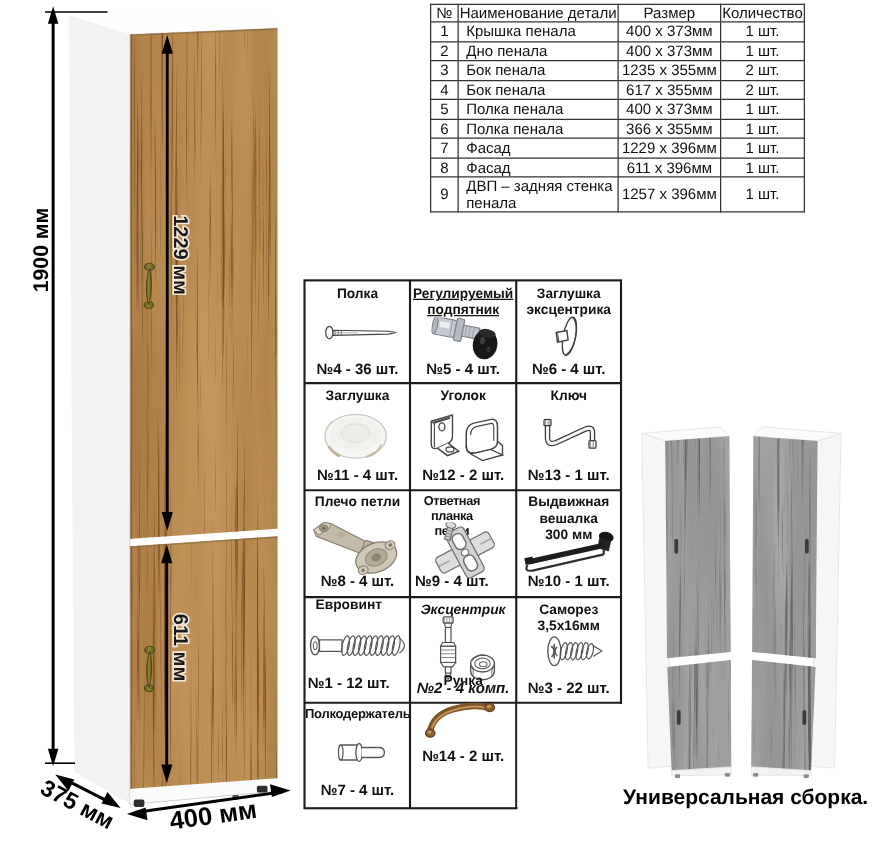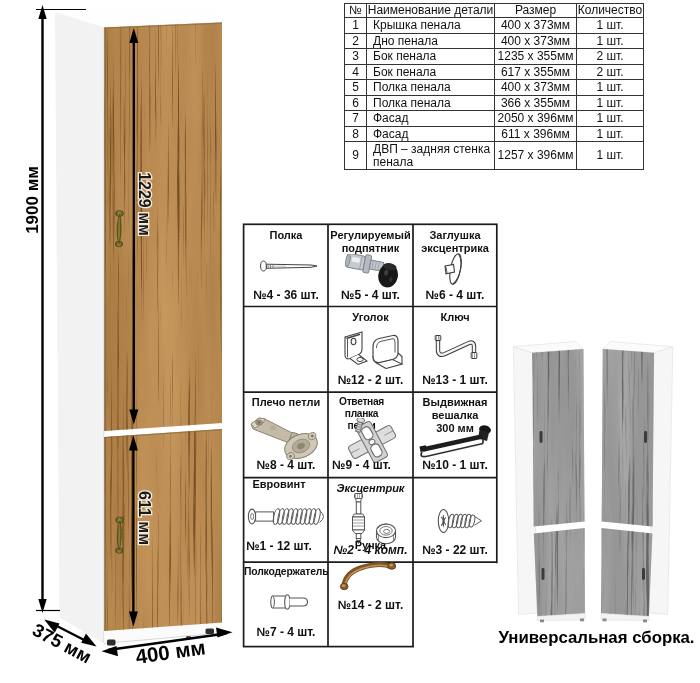--- a/index.html
+++ b/index.html
@@ -239,21 +239,21 @@
         </tr>
 <tr style="height:15px">
           <td class="c">6</td>
           <td class="n">Полка пенала</td>
           <td class="c">366 х 355мм</td>
           <td class="c">1 шт.</td>
         </tr>
 <tr style="height:16px">
           <td class="c">7</td>
           <td class="n">Фасад</td>
-          <td class="c">2050 х 396мм</td>
+          <td class="c">1229 х 396мм</td>
           <td class="c">1 шт.</td>
         </tr>
 <tr style="height:15px">
           <td class="c">8</td>
           <td class="n">Фасад</td>
           <td class="c">611 х 396мм</td>
           <td class="c">1 шт.</td>
         </tr>
 <tr style="height:28px">
           <td class="c">9</td>
@@ -268,21 +268,21 @@
 <div class="hwlab">Полка</div>
 <svg class="hwicon" style="left:15px;top:33px" width="62" height="16" viewBox="0 0 62 16">
 <ellipse cx="4.5" cy="8" rx="2.9" ry="5" fill="#fff" stroke="#444" stroke-width="1"></ellipse>
 <path d="M7.4,6.2 L52,7 L58,8 L52,9.3 L7.4,10.3 Z" fill="#fff" stroke="#444" stroke-width="1"></path>
 <path d="M9,6.3 v3.9 M11.5,6.4 v3.7 M14,6.4 v3.6" stroke="#666" stroke-width="0.8"></path>
 <path d="M9,8.2 h18" stroke="#aaa" stroke-width="0.7"></path>
 </svg>
 <div class="hwcnt">№4 - 36 шт.</div>
 </div>
 
-<div class="hw" style="left:328px;top:225px;width:85px;height:82px;">
+<div class="hw" style="left:328px;top:225px;width:85px;height:82px;text-decoration:underline;">
 <div class="hwlab">Регулируемый подпятник</div>
 <svg class="hwicon" style="left:17px;top:29px" width="54" height="37" viewBox="0 0 54 37">
 <g transform="rotate(11 20 11)">
 <rect x="1" y="2.5" width="18" height="14" rx="2" fill="#c6cbd1" stroke="#7c8188" stroke-width="0.9"></rect>
 <ellipse cx="2.3" cy="9.5" rx="2" ry="6.8" fill="#b0b6bd" stroke="#7c8188" stroke-width="0.8"></ellipse>
 <rect x="6" y="5.5" width="8" height="4.5" rx="1" fill="#eef0f2" stroke="none"></rect>
 <path d="M15.5,2.8 v13.4" stroke="#9aa0a7" stroke-width="0.9"></path>
 <rect x="19" y="0.5" width="6" height="18" rx="1.2" fill="#b4bac0" stroke="#7c8188" stroke-width="0.9"></rect>
 <rect x="25" y="5" width="13" height="9" fill="#c2c7cd" stroke="#7c8188" stroke-width="0.9"></rect>
 <path d="M27.5,5 v9 M30.5,5 v9 M33.5,5 v9" stroke="#9aa0a7" stroke-width="0.8"></path>
@@ -303,20 +303,33 @@
 <g transform="rotate(11 13.5 19)">
 <ellipse cx="13.5" cy="19" rx="5" ry="15.5" fill="#fff" stroke="#3d3d3d" stroke-width="1.1"></ellipse>
 <path d="M13.5,3.5 C17,7 18.5,12.5 18.5,19 C18.5,25.5 17,31 13.5,34.5" fill="none" stroke="#3d3d3d" stroke-width="1"></path>
 </g>
 <polygon points="3,16 11.5,14.5 12.5,22 4,23.8" fill="#fff" stroke="#3d3d3d" stroke-width="1.1"></polygon>
 <path d="M3,16 L4.2,17.6 L5.1,23.5" fill="none" stroke="#3d3d3d" stroke-width="0.8"></path>
 </svg>
 <div class="hwcnt">№6 - 4 шт.</div>
 </div>
 
+<div class="hw" style="left:244px;top:307px;width:84px;height:85px;">
+<div class="hwlab">Заглушка</div>
+<svg class="hwicon" style="left:15px;top:24px" width="52" height="38" viewBox="0 0 52 38">
+<ellipse cx="25.5" cy="18" rx="24.5" ry="17.5" fill="#f5f5f3" stroke="#c6c6c2" stroke-width="1"></ellipse>
+<ellipse cx="25.5" cy="16.5" rx="20" ry="13.5" fill="#f1f0ed"></ellipse>
+<ellipse cx="25.5" cy="15.5" rx="11.5" ry="7.5" fill="#eeede9" stroke="#e0ddd6" stroke-width="0.8"></ellipse>
+<path d="M4,26 a24.5,17.5 0 0 0 9,8" stroke="#c0b199" stroke-width="2.2" fill="none"></path>
+<path d="M46,24.5 a24.5,17.5 0 0 1 -8,9" stroke="#cabfa9" stroke-width="1.6" fill="none"></path>
+<path d="M2.2,12.5 a24.5,17.5 0 0 1 5,-6.5" stroke="#d6cdbc" stroke-width="1.6" fill="none"></path>
+<path d="M34,34.6 a24.5,17.5 0 0 0 7,-3.6" stroke="#c6b89f" stroke-width="1.8" fill="none"></path>
+</svg>
+<div class="hwcnt">№11 - 4 шт.</div>
+</div>
 
 <div class="hw" style="left:328px;top:307px;width:85px;height:85px;">
 <div class="hwlab">Уголок</div>
 <svg class="hwicon" style="left:15px;top:22px" width="62" height="40" viewBox="0 0 62 40">
 <path d="M2,8 L19,3 L19,20 Q19,24 15.5,25.5 L7,29.5 Q2,31 2,26 Z" fill="#fff" stroke="#444" stroke-width="1.1"></path>
 <path d="M2,8 L4.5,10 L4.5,28.5" fill="none" stroke="#444" stroke-width="0.9"></path>
 <path d="M4,9.2 L17,5.2" stroke="#444" stroke-width="1.6"></path>
 <ellipse cx="10.5" cy="12.5" rx="2.4" ry="3.2" fill="#fff" stroke="#444" stroke-width="1.1"></ellipse>
 <path d="M7,29.5 L15,35.5 L24,32 L15.5,25.5" fill="#fff" stroke="#444" stroke-width="1.1"></path>
 <ellipse cx="17" cy="30.5" rx="3.2" ry="2" fill="#fff" stroke="#444" stroke-width="1"></ellipse>
@@ -438,20 +451,21 @@
 <ellipse cx="12" cy="5.8" rx="9.5" ry="6.8" fill="#fff" stroke="#555" stroke-width="1.1"></ellipse>
 <ellipse cx="12" cy="5.8" rx="6.2" ry="4.3" fill="none" stroke="#666" stroke-width="0.9"></ellipse>
 <ellipse cx="12.6" cy="6.4" rx="3" ry="2" fill="none" stroke="#666" stroke-width="0.9"></ellipse>
 <path d="M3.5,3.5 a9.5,6.8 0 0 1 10,-4.3" fill="none" stroke="#555" stroke-width="0.9"></path>
 </g>
 </svg>
 <div class="hwcnt">№2 - 4 комп.</div>
 </div>
 
 <div class="hw" style="left:413px;top:478px;width:84px;height:84px;">
+<div class="hwlab">Саморез<br>3,5х16мм</div>
 <svg class="hwicon" style="left:23px;top:27px" width="48" height="32" viewBox="0 0 48 32">
 <ellipse cx="7.5" cy="16" rx="5.2" ry="11.5" fill="#fff" stroke="#555" stroke-width="1.1"></ellipse>
 <path d="M5,12 C8,13.5 8,18.5 5.2,20.5 M9.8,12.5 C7.4,14 7.4,18 9.9,19.8" fill="none" stroke="#555" stroke-width="1.2"></path>
 <path d="M7.4,10.2 v11.6" stroke="#555" stroke-width="1.2"></path>
 <g fill="none" stroke="#555" stroke-width="0.95">
 <ellipse cx="15" cy="16" rx="2.5" ry="7" transform="rotate(13 15 16)"></ellipse>
 <ellipse cx="19.2" cy="16" rx="2.5" ry="7" transform="rotate(13 19.2 16)"></ellipse>
 <ellipse cx="23.4" cy="16" rx="2.5" ry="7" transform="rotate(13 23.4 16)"></ellipse>
 <ellipse cx="27.6" cy="16" rx="2.5" ry="7" transform="rotate(13 27.6 16)"></ellipse>
 <ellipse cx="31.8" cy="16" rx="2.5" ry="7" transform="rotate(13 31.8 16)"></ellipse>

